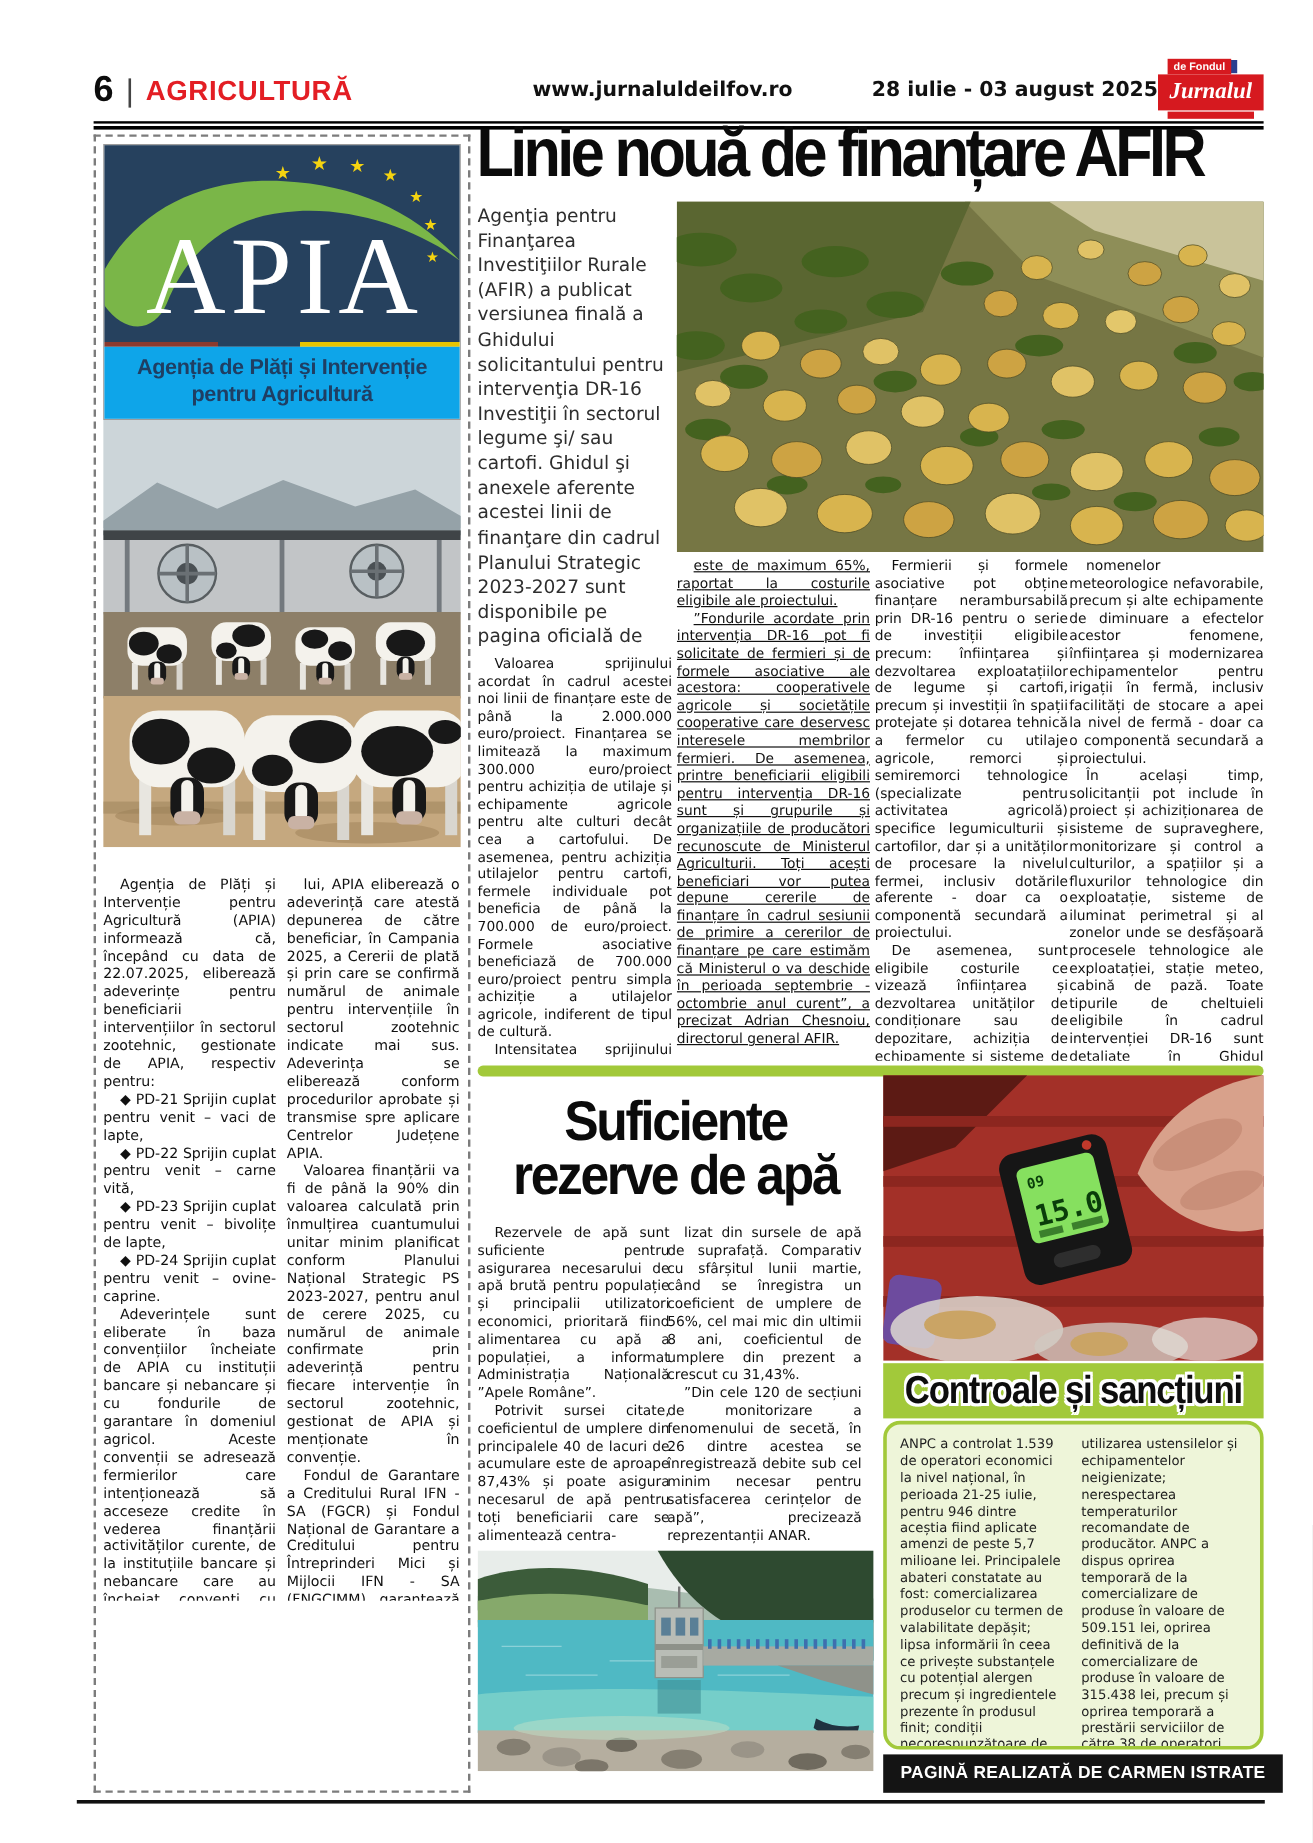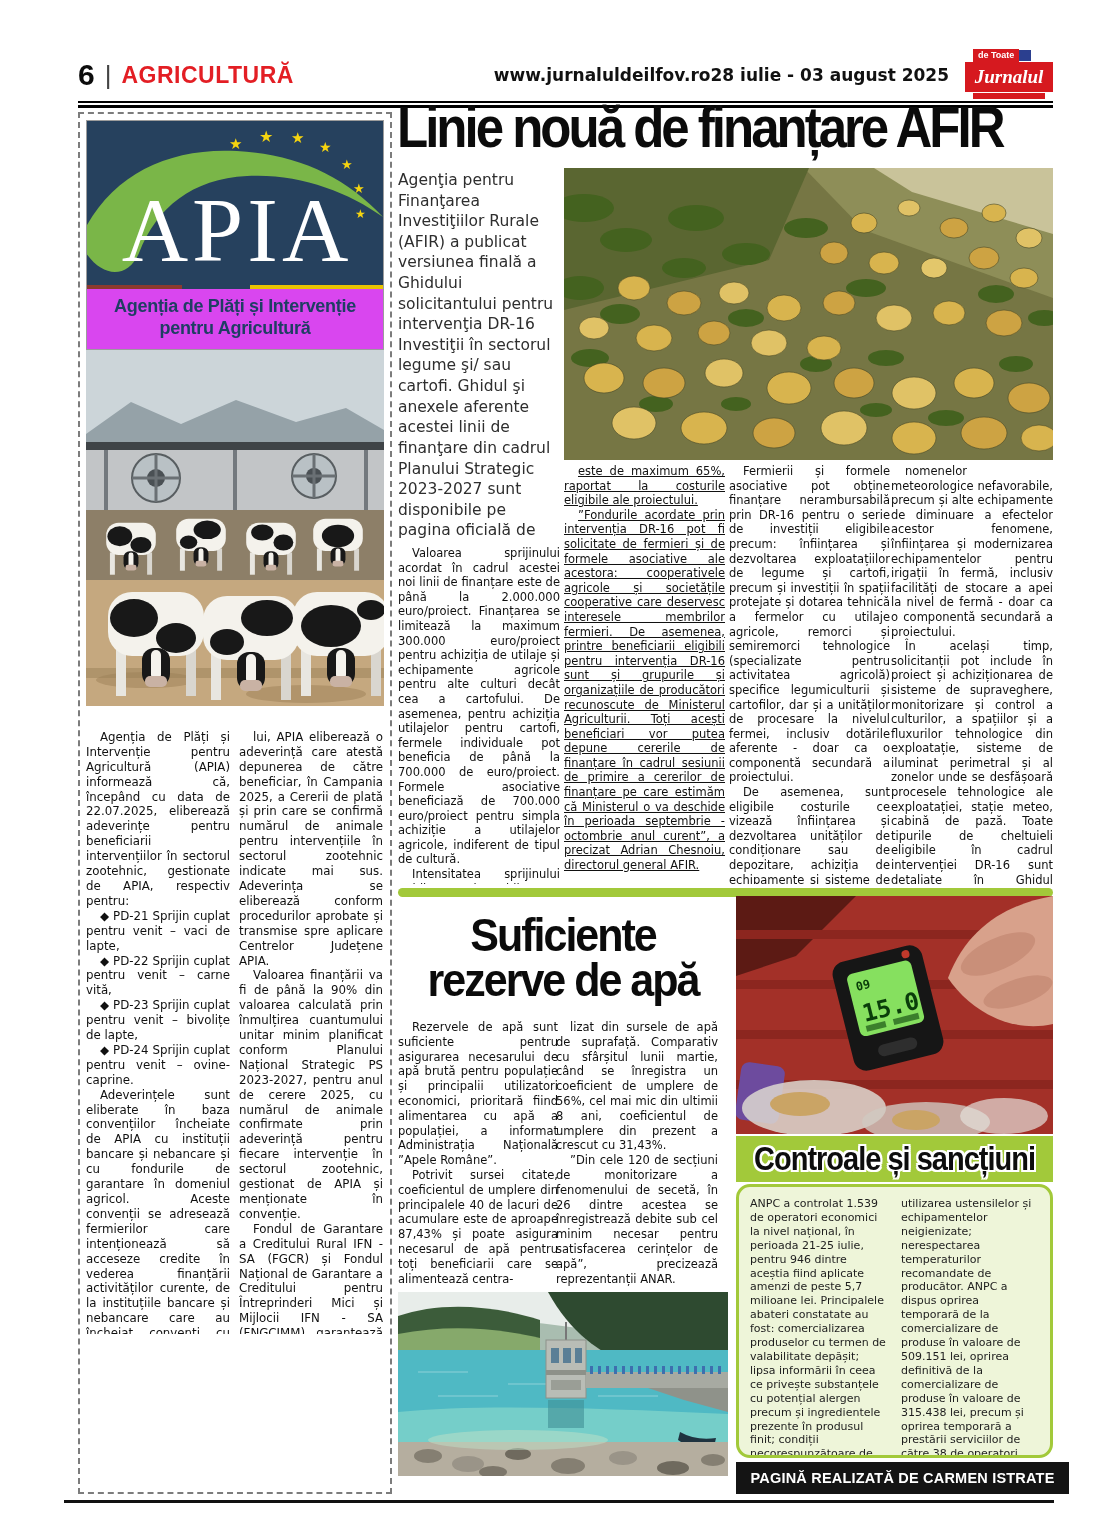--- a/index.html
+++ b/index.html
@@ -7,22 +7,22 @@
   #page { position:relative; width:1094px; height:1536px; background:#ffffff;
           font-family:"DejaVu Sans", sans-serif; color:#111; overflow:hidden; margin:0 auto; }
   .abs { position:absolute; }
 
   
   #hdr { left:78px; top:50px; width:975px; height:50px; display:flex; align-items:center; }
   .pagenum { font:bold 30px "Liberation Sans", sans-serif; color:#0c0c0c; }
   .hdr-bar { font:300 26px "Liberation Sans", sans-serif; color:#444; margin:0 10px; }
   .section { font:bold 23px "Liberation Sans", sans-serif; color:#e31e24; letter-spacing:.5px; }
   .hdr-spacer { flex:1; }
-  .site { font:bold 17px "DejaVu Sans", sans-serif; }
-  .date { font:bold 17px "DejaVu Sans", sans-serif; margin-right:16px; }
+  .site { font:bold 17px "DejaVu Sans", sans-serif; margin-right:66px; }
+  .date { font:bold 17px "DejaVu Sans", sans-serif; }
   .masthead { position:relative; width:88px; height:52px; }
   .mh-top { position:absolute; left:8px; top:0; background:#d6191f; color:#fff;
             font:bold 9px/13px "Liberation Sans", sans-serif; padding:0 5px; height:13px; }
   .mh-blue { position:absolute; left:46px; top:1px; width:20px; height:11px; background:#2b3f8f; }
   .mh-main { position:absolute; left:0; top:13px; width:88px; height:30px; background:#d6191f;
              color:#fff; font:bold italic 19px/30px "Liberation Serif", serif; text-align:center; }
   .mh-strip { position:absolute; left:8px; top:44px; width:72px; height:6px; background:#d6191f; }
   #hdr-rule { left:78px; top:101px; width:975px; height:7px;
               border-top:2px solid #000; border-bottom:3px solid #000; }
 
@@ -33,21 +33,21 @@
 
   
   #apia-block { left:78px; top:112px; width:314px; height:1382px;
                 border:2px dashed #7c7c7c; padding:6px; background:#fff; }
   .apia-logo { border:1px solid #9c9c9c; }
   .apia-blue { position:relative; height:164px; background:#26415e; overflow:hidden; }
   .apia-blue svg { position:absolute; left:0; top:0; }
   .star { position:absolute; color:#f5d410; }
   .apia-divider { height:4px;
       background:linear-gradient(90deg,#8b3a2e 0 32%,#26415e 32% 55%,#e8c400 55% 100%); }
-  .apia-caption { background:#d946ef; color:#1f3e63; text-align:center; padding:7px 0 9px;
+  .apia-caption { background:#0ea5e9; color:#1f3e63; text-align:center; padding:7px 0 9px;
       font:bold 18px/1.22 "Liberation Sans", sans-serif; letter-spacing:-.3px; }
   .apia-headline { font:bold 30px/1.08 "Liberation Serif", serif; text-align:center;
       margin:10px 2px 6px; letter-spacing:-.5px; color:#0d0d0d; }
   .photo { display:block; width:100%; }
 
   .apia-cols { display:flex; gap:9px; margin-top:24px; height:604px; overflow:hidden; }
   .apia-col { width:calc(50% - 5px); }
   .body p { font:11.8px/14.9px "DejaVu Sans", sans-serif; text-align:justify;
             text-indent:14px; color:#101010; }
 
@@ -102,21 +102,21 @@
 
   <div id="hdr" class="abs">
     <span class="pagenum">6</span>
     <span class="hdr-bar">|</span>
     <span class="section">AGRICULTURĂ</span>
     <span class="hdr-spacer"></span>
     <span class="site">www.jurnaluldeilfov.ro</span>
     <span class="date">28 iulie - 03 august 2025</span>
     <div class="masthead">
       <div class="mh-blue"></div>
-      <div class="mh-top">de Toate</div>
+      <div class="mh-top">de Fondul</div>
       <div class="mh-main">Jurnalul</div>
       <div class="mh-strip"></div>
     </div>
   </div>
   <div id="hdr-rule" class="abs"></div>
 
   <div id="afir-headline" class="abs">Linie nouă de finanțare AFIR</div>
 
   <div id="apia-block" class="abs">
     <div class="apia-logo">

